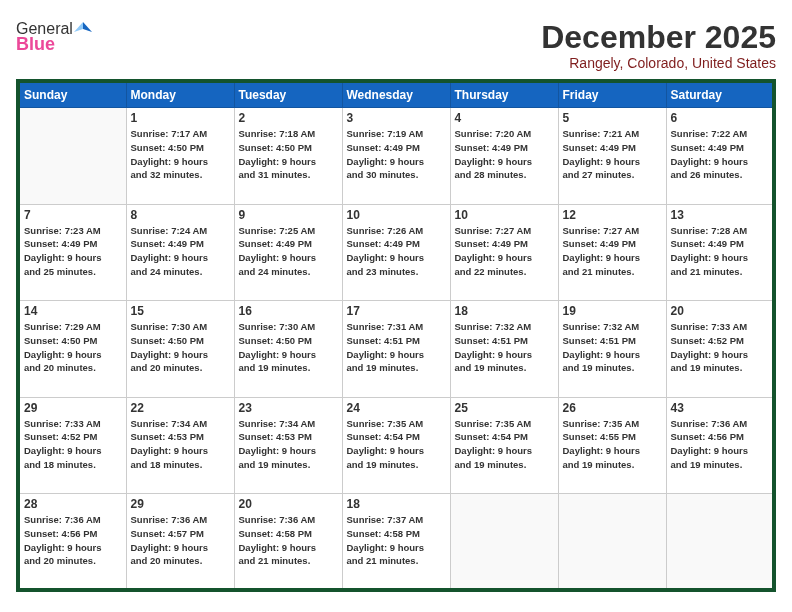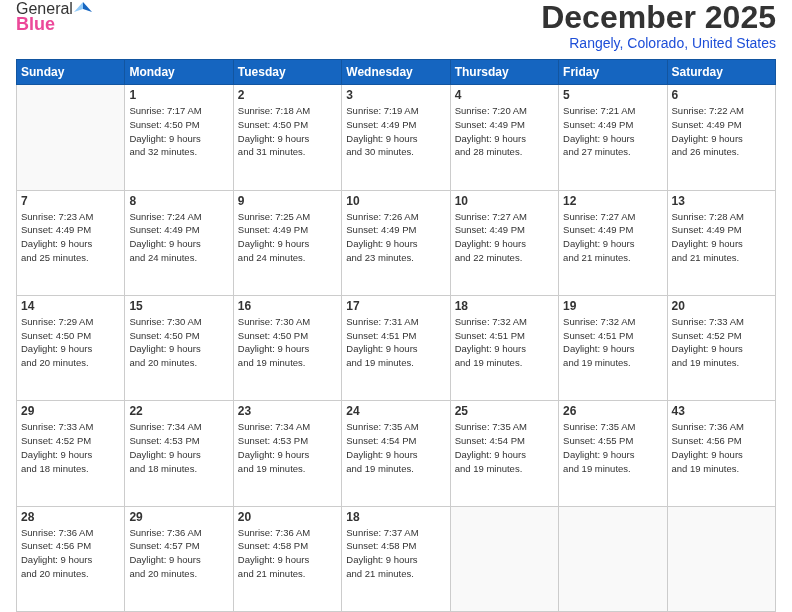--- a/index.html
+++ b/index.html
@@ -6,21 +6,21 @@
     body {
       font-family: Arial, sans-serif;
       background: #fff;
       width: 792px;
       height: 612px;
       overflow: hidden;
     }
     .container {
       width: 792px;
       height: 612px;
-      padding: 0 16px;
+      padding: 20px 16px;
       display: flex;
       flex-direction: column;
     }
     .header {
       display: flex;
       align-items: flex-start;
       justify-content: space-between;
       margin-bottom: 8px;
     }
     .logo {
@@ -35,25 +35,25 @@
     }
     .month-title {
       font-size: 32px;
       font-weight: bold;
       color: #333;
       line-height: 1.1;
       margin-left: 36px;
     }
     .location {
       font-size: 14px;
-      color: #1d4ed8;
+      color: #7f1d1d;
     }
     .calendar {
       flex: 1;
-      border: 1px solid #14532d;
+      border: 4px solid #14532d;
       border-collapse: collapse;
       width: 100%;
       table-layout: fixed;
     }
     .calendar th {
       background-color: #1565c0;
       color: #fff;
       font-size: 12px;
       font-weight: bold;
       padding: 5px 4px;
@@ -74,20 +74,21 @@
       background: #f9f9f9;
     }
     .day-num {
       font-size: 12px;
       font-weight: bold;
       display: block;
       margin-bottom: 2px;
     }
     .day-info {
       line-height: 1.45;
+      font-weight: bold;
     }
   </style>
 </head>
 <body>
 
 <div class="container">
   <div class="header">
     <div class="logo">
       <div style="display:flex;align-items:center;">
         <span class="logo-general">General</span>

